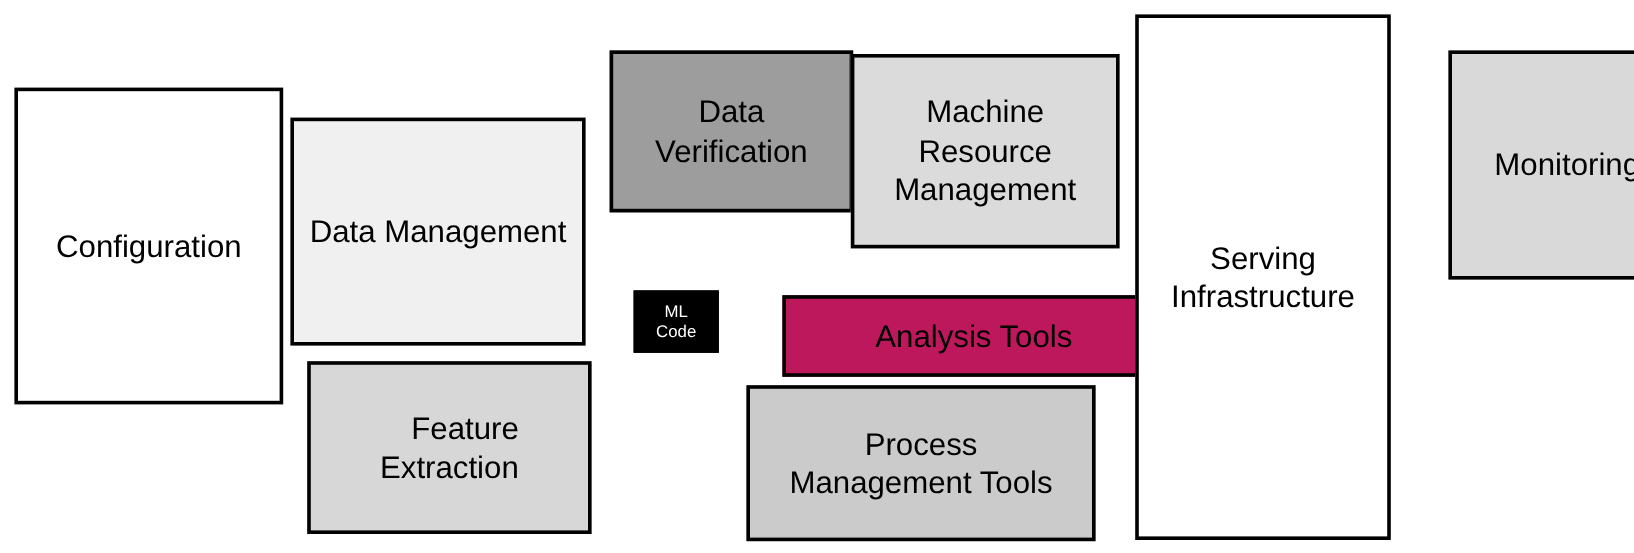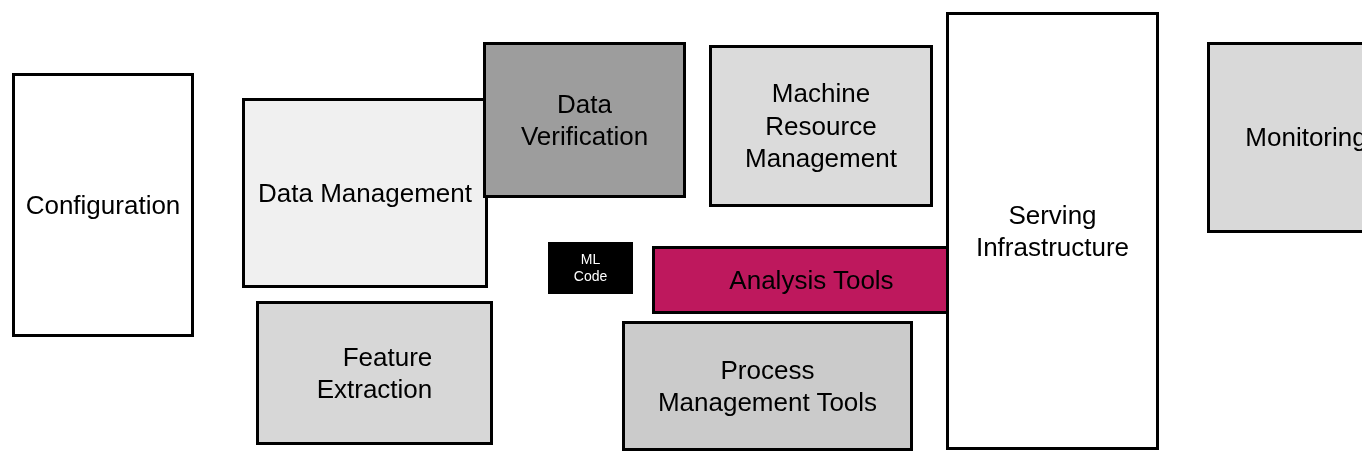--- a/index.html
+++ b/index.html
@@ -22,25 +22,25 @@
     display: flex;
     align-items: center;
     justify-content: center;
     text-align: center;
     font-size: 26px;
     line-height: 1.25;
     color: #000000;
     white-space: pre-line;
   }
   
-  .b-configuration              { left: 12px;   top: 73px;  width: 182px; height: 264px; }
+  .b-configuration              { left: 12px;   top: 73px;  width: 224px; height: 264px; }
   .b-data-collection            { left: 242px;  top: 98px;  width: 246px; height: 190px; }
   .b-feature-extraction         { left: 256px;  top: 301px; width: 237px; height: 144px; }
-  .b-data-verification          { left: 483px;  top: 42px;  width: 203px; height: 156px; }
-  .b-ml-code                    { left: 548px;  top: 242px; width: 85px;  height: 52px;
+  .b-data-verification          { left: 508px;  top: 42px;  width: 203px; height: 135px; }
+  .b-ml-code                    { left: 528px;  top: 242px; width: 71px;  height: 52px;
                                   font-size: 14px; line-height: 1.2; border-width: 2px; text-align: center; }
   .b-machine-resource-management{ left: 709px;  top: 45px;  width: 224px; height: 162px; }
   .b-analysis-tools             { left: 612px;  top: 246px; width: 319px; height: 68px; }
   .b-process-management-tools   { left: 622px;  top: 321px; width: 291px; height: 130px; }
   .b-serving-infrastructure     { left: 946px;  top: 12px;  width: 213px; height: 438px; }
   .b-monitoring                 { left: 1163px; top: 42px;  width: 198px; height: 191px; margin-left: 44px; }
 </style>
 </head>
 <body>
 

